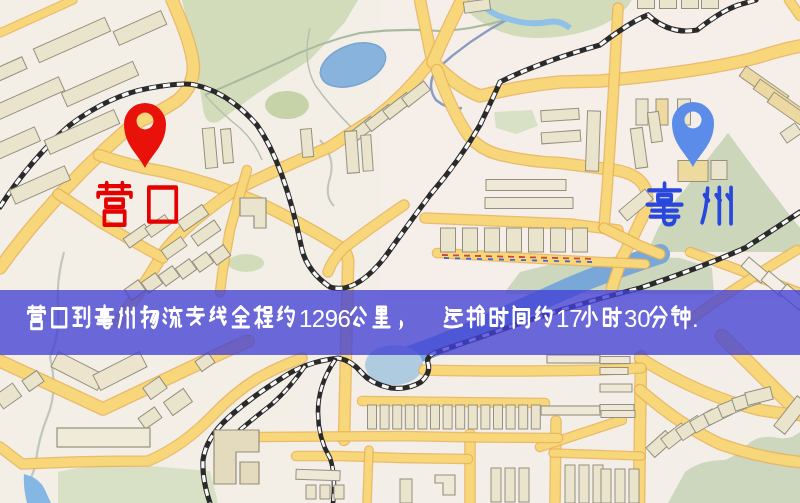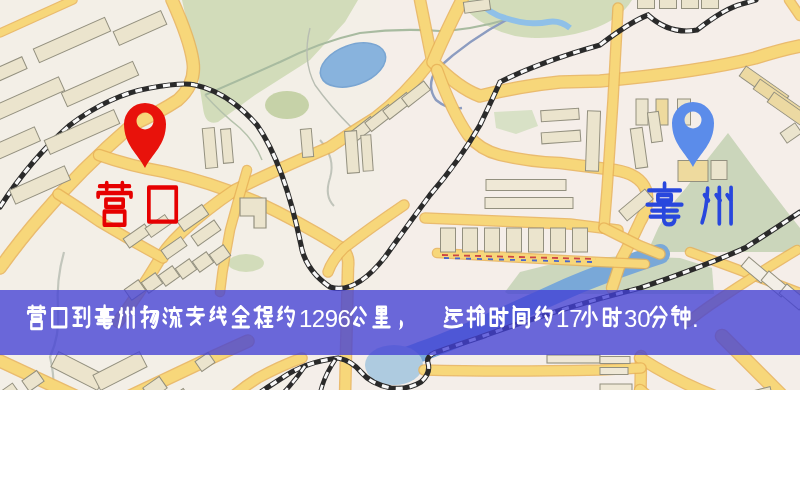--- a/index.html
+++ b/index.html
@@ -1,15 +1,15 @@
 <!DOCTYPE html>
 <html><head><meta charset="utf-8">
 <style>
 html,body{margin:0;padding:0;background:#fff;}
-#wrap{position:relative;width:800px;height:390px;overflow:hidden;font-family:"Liberation Sans",sans-serif;}
+#wrap{position:relative;width:800px;height:503px;overflow:hidden;font-family:"Liberation Sans",sans-serif;}
 </style></head>
 <body>
 <div id="wrap">
 <svg width="800" height="503" viewBox="0 0 800 503">
 <defs>
 <symbol id="ying" viewBox="0 0 100 100" overflow="visible">
           <path d="M30 2 V16 M70 2 V16 M12 9 H88 M8 24 H92 M8 24 V32 M92 24 V32 M28 38 H72 V54 H28 Z M24 64 H76 V93 H24 Z" fill="none" stroke="currentColor" stroke-linecap="round" stroke-linejoin="round"></path>
         </symbol>
 <symbol id="kou" viewBox="0 0 100 100" overflow="visible">
           <path d="M15 12 H85 V86 H15 Z" fill="none" stroke="currentColor" stroke-linecap="round" stroke-linejoin="round"></path>

